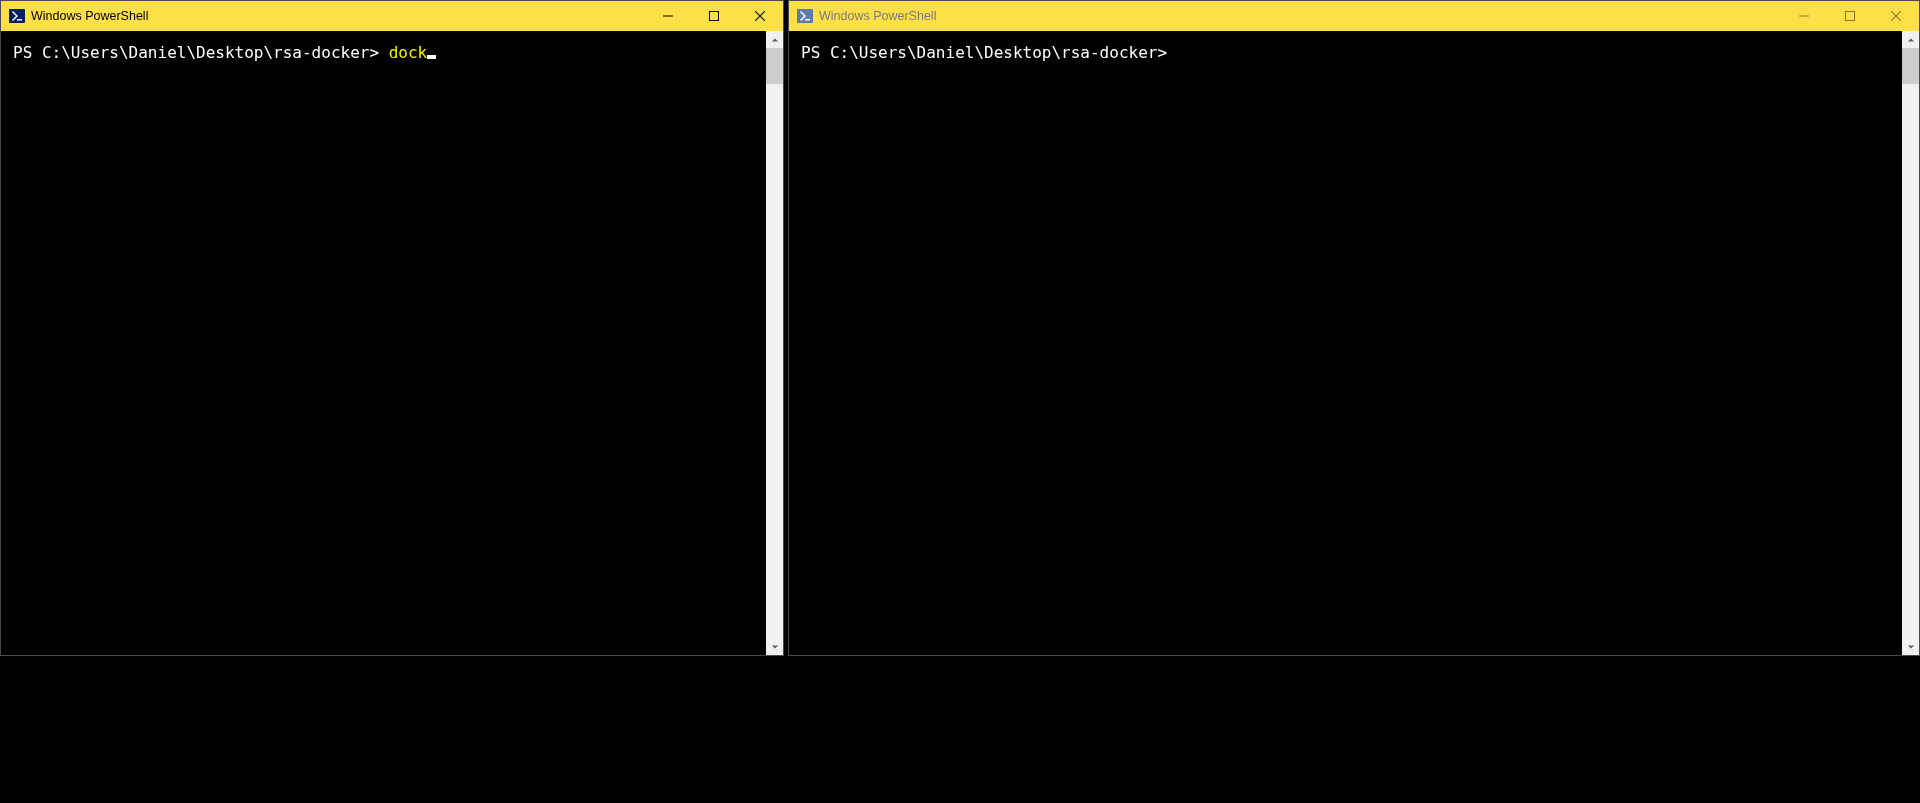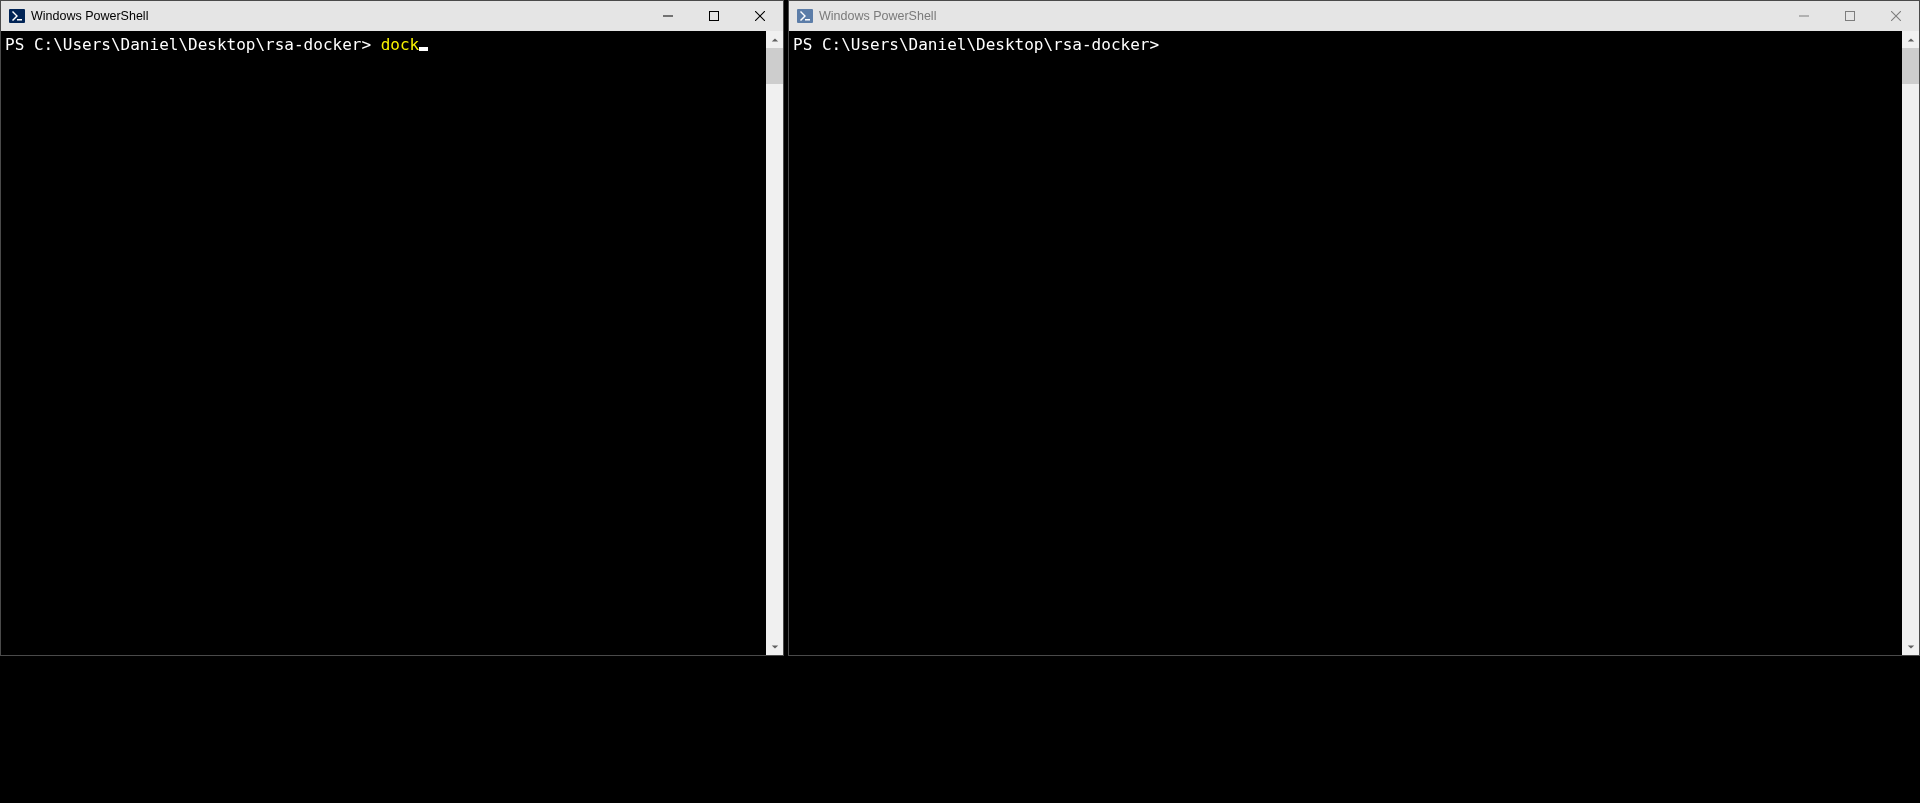--- a/index.html
+++ b/index.html
@@ -29,21 +29,21 @@
   .window.left {
     width: 784px;
     margin-right: 4px;
   }
   .window.right {
     width: 782px;
     flex-grow: 1;
   }
   .titlebar {
     height: 30px;
-    background: #e5e5e5;
+    background: #fde047;
     display: flex;
     align-items: center;
     color: #000;
     font-size: 12.5px;
     user-select: none;
   }
   .titlebar.inactive {
     color: #7a7a7a;
   }
   .titlebar .icon {
@@ -85,21 +85,21 @@
   }
   .terminal {
     flex: 1;
     background: #000;
     color: #f2f2f2;
     font-family: Consolas, "Lucida Console", monospace;
     font-size: 16px;
     line-height: 20px;
     white-space: pre;
     overflow: hidden;
-    padding: 4px;
+    padding: 12px;
   }
   .prompt-line {
     display: block;
   }
   .prompt-text {
     color: #ffffff;
   }
   .cmd-text {
     color: #f9f300;
   }

